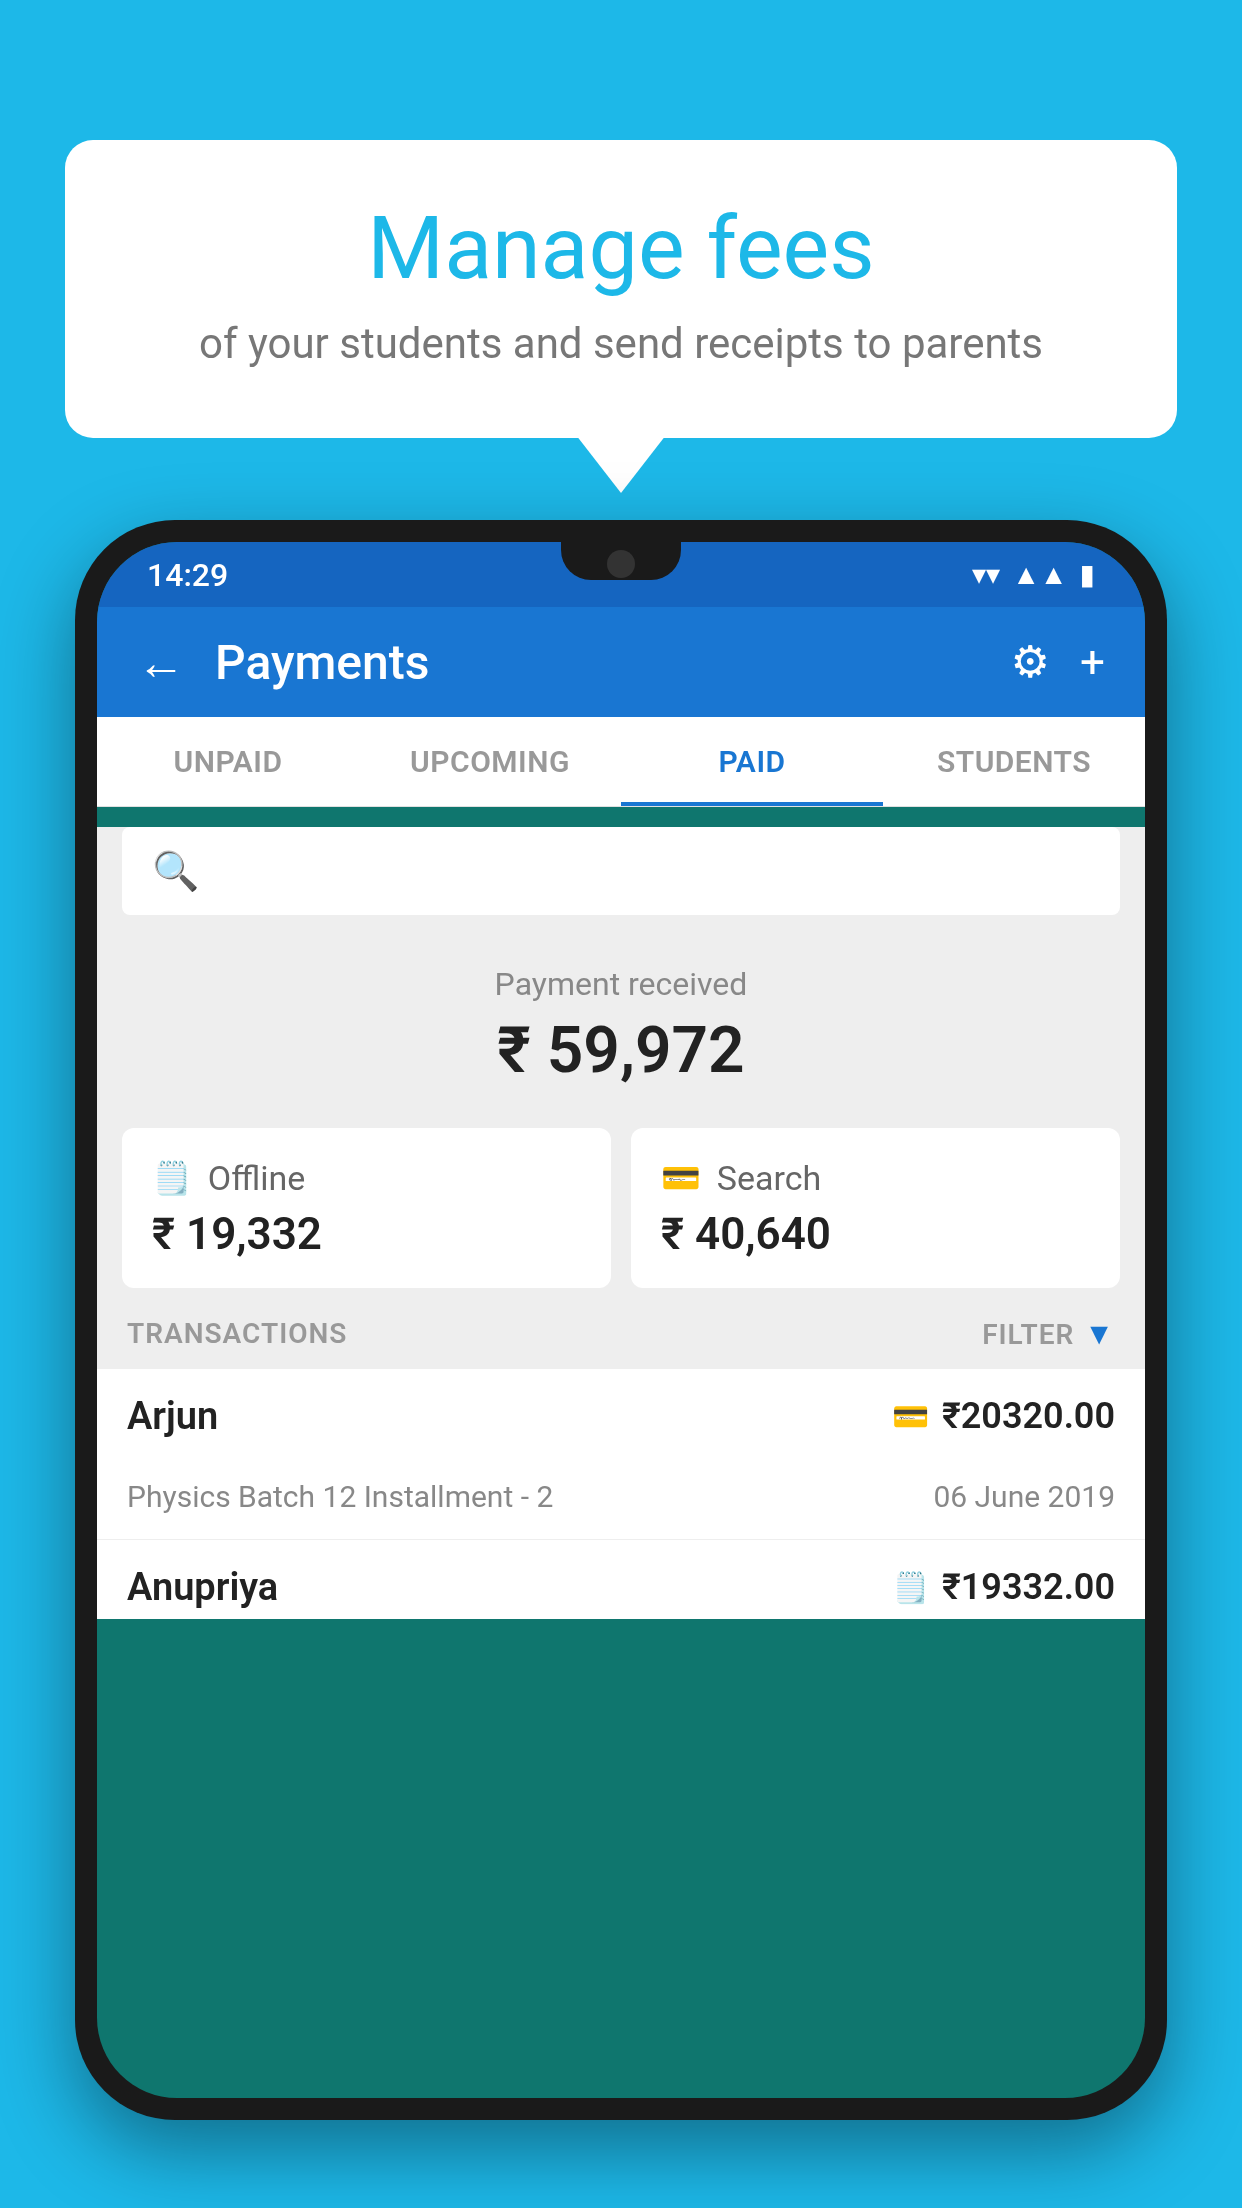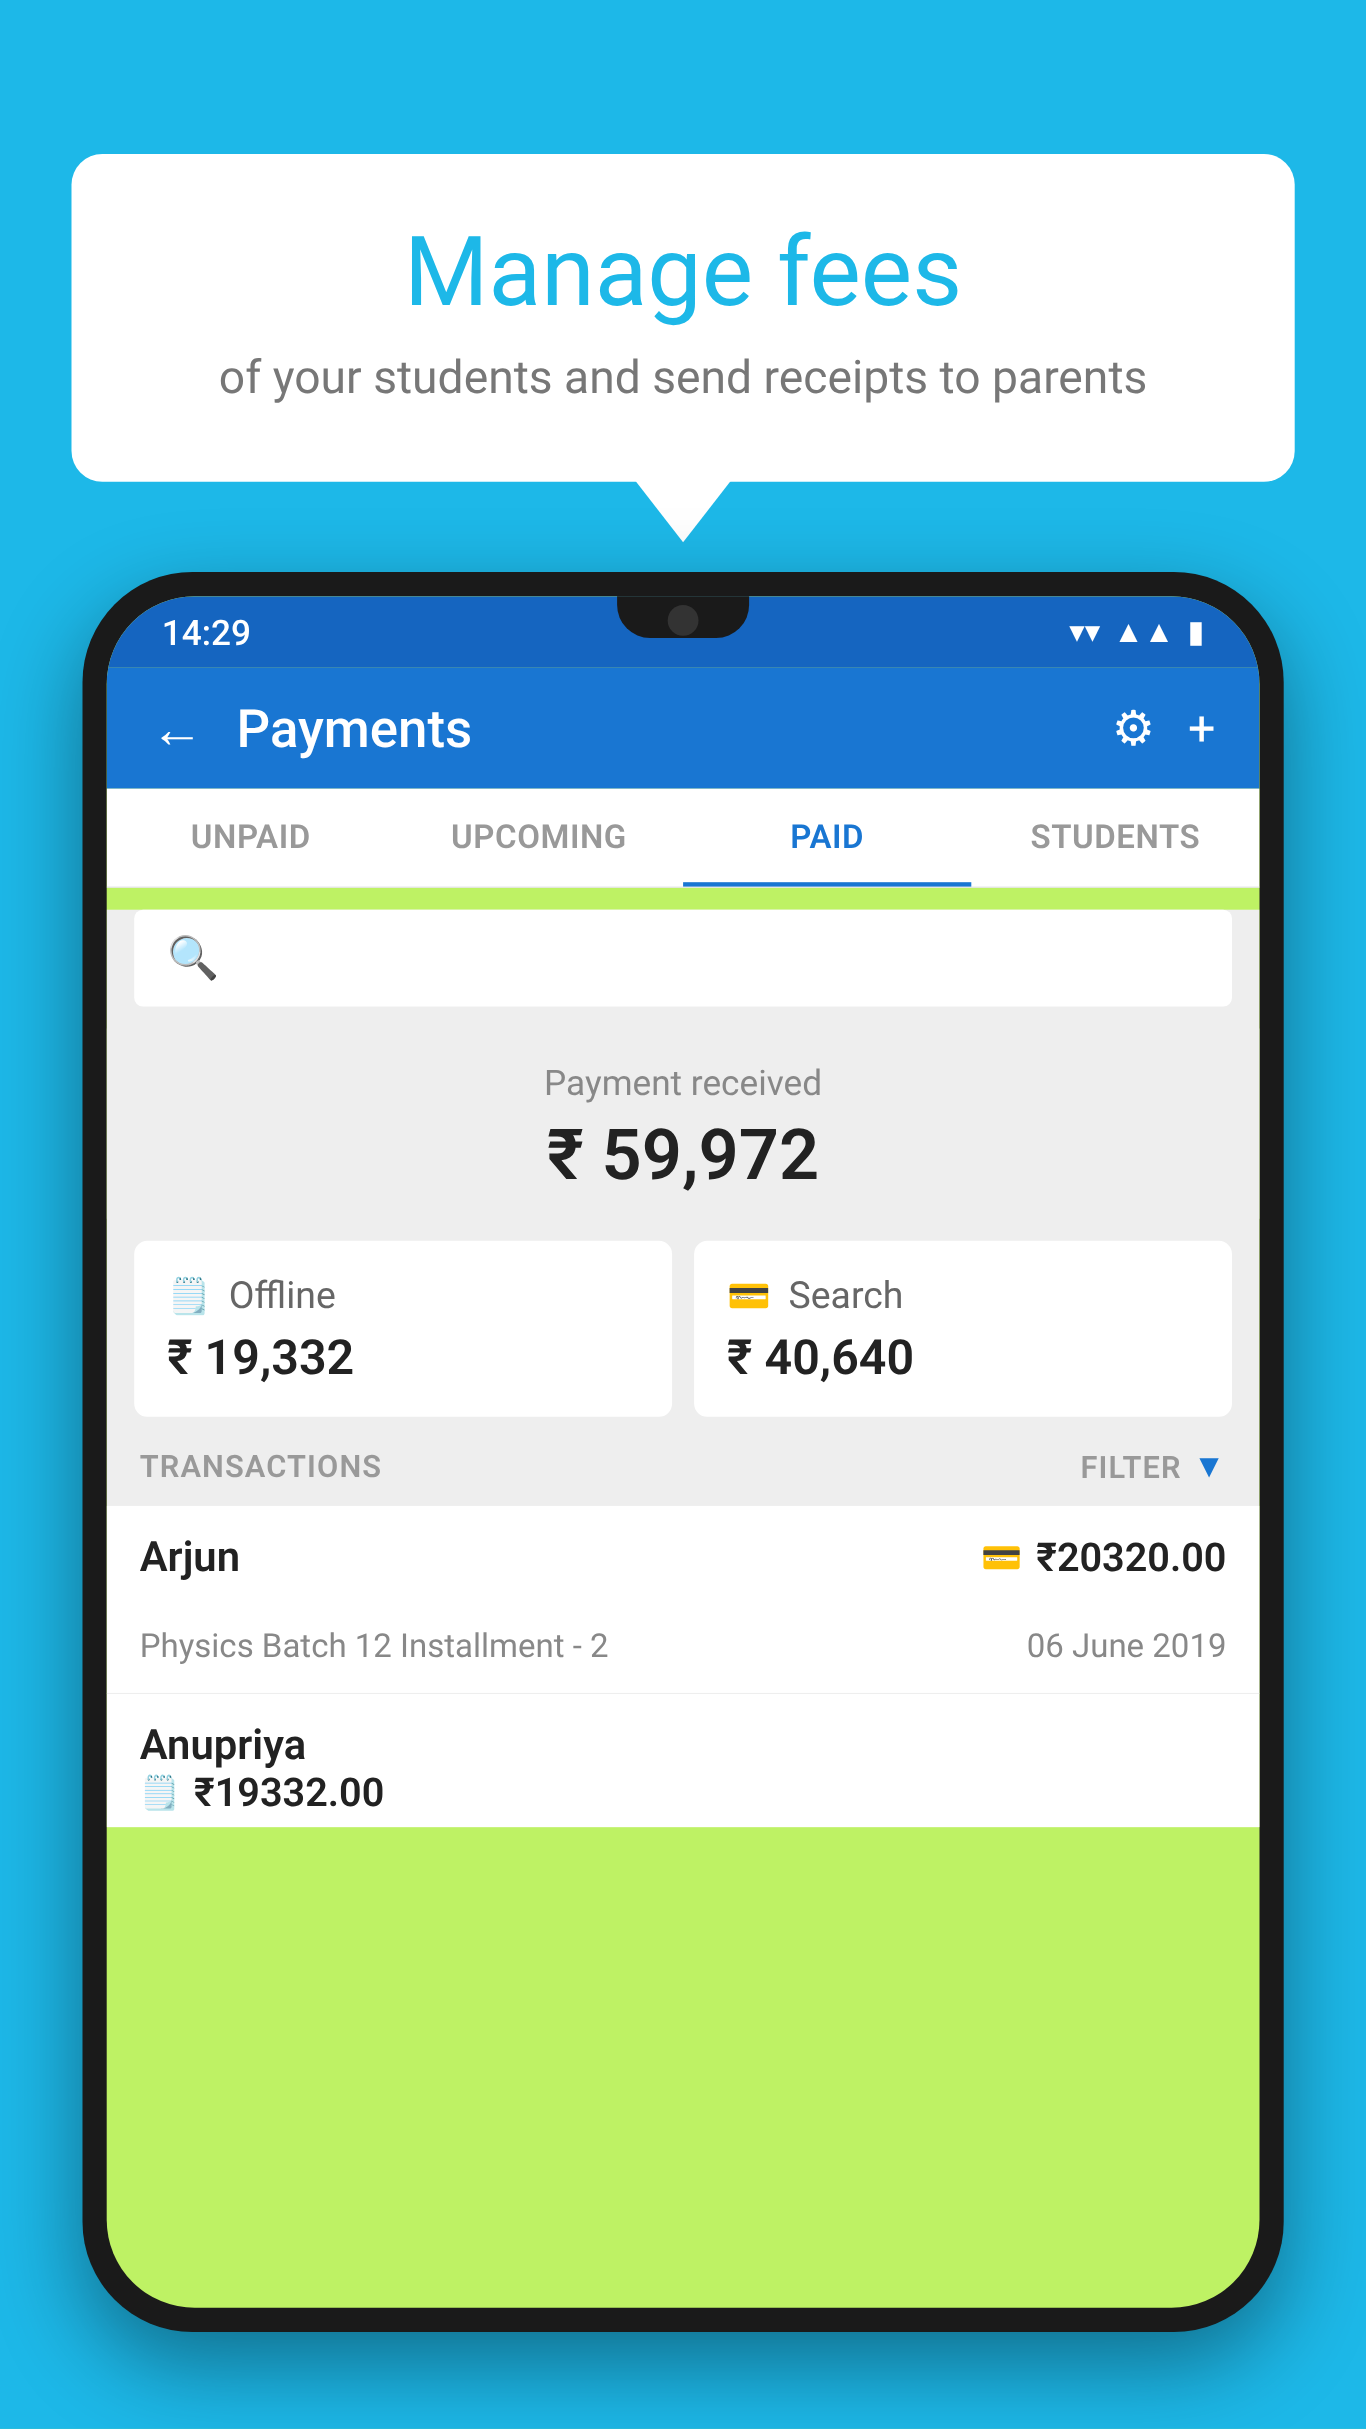--- a/index.html
+++ b/index.html
@@ -91,21 +91,21 @@
       transform: translateX(-50%);
       width: 28px;
       height: 28px;
       background: #333;
       border-radius: 50%;
       z-index: 11;
     }
     .phone-screen {
       width: 100%;
       height: 100%;
-      background: #bef264;
+      background: #0f766e;
       border-radius: 80px;
       overflow: hidden;
       position: relative;
     }
 
     
     .status-bar {
       background: #1565c0;
       height: 65px;
       display: flex;
@@ -341,21 +341,20 @@
     }
 
     
     .transaction-row-partial {
       background: #fff;
       padding: 25px 30px 10px;
     }
     .transaction-top-partial {
       display: flex;
       justify-content: space-between;
-      flex-direction: column;
     }
   </style>
 </head>
 <body>
 
 <div style="position:absolute;top:0;left:0;width:1242px;height:2208px;background:#1db8e8;"></div>
 
 <div class="speech-bubble-wrapper">
   <div class="speech-bubble">
     <div class="speech-bubble-title">Manage fees</div>

